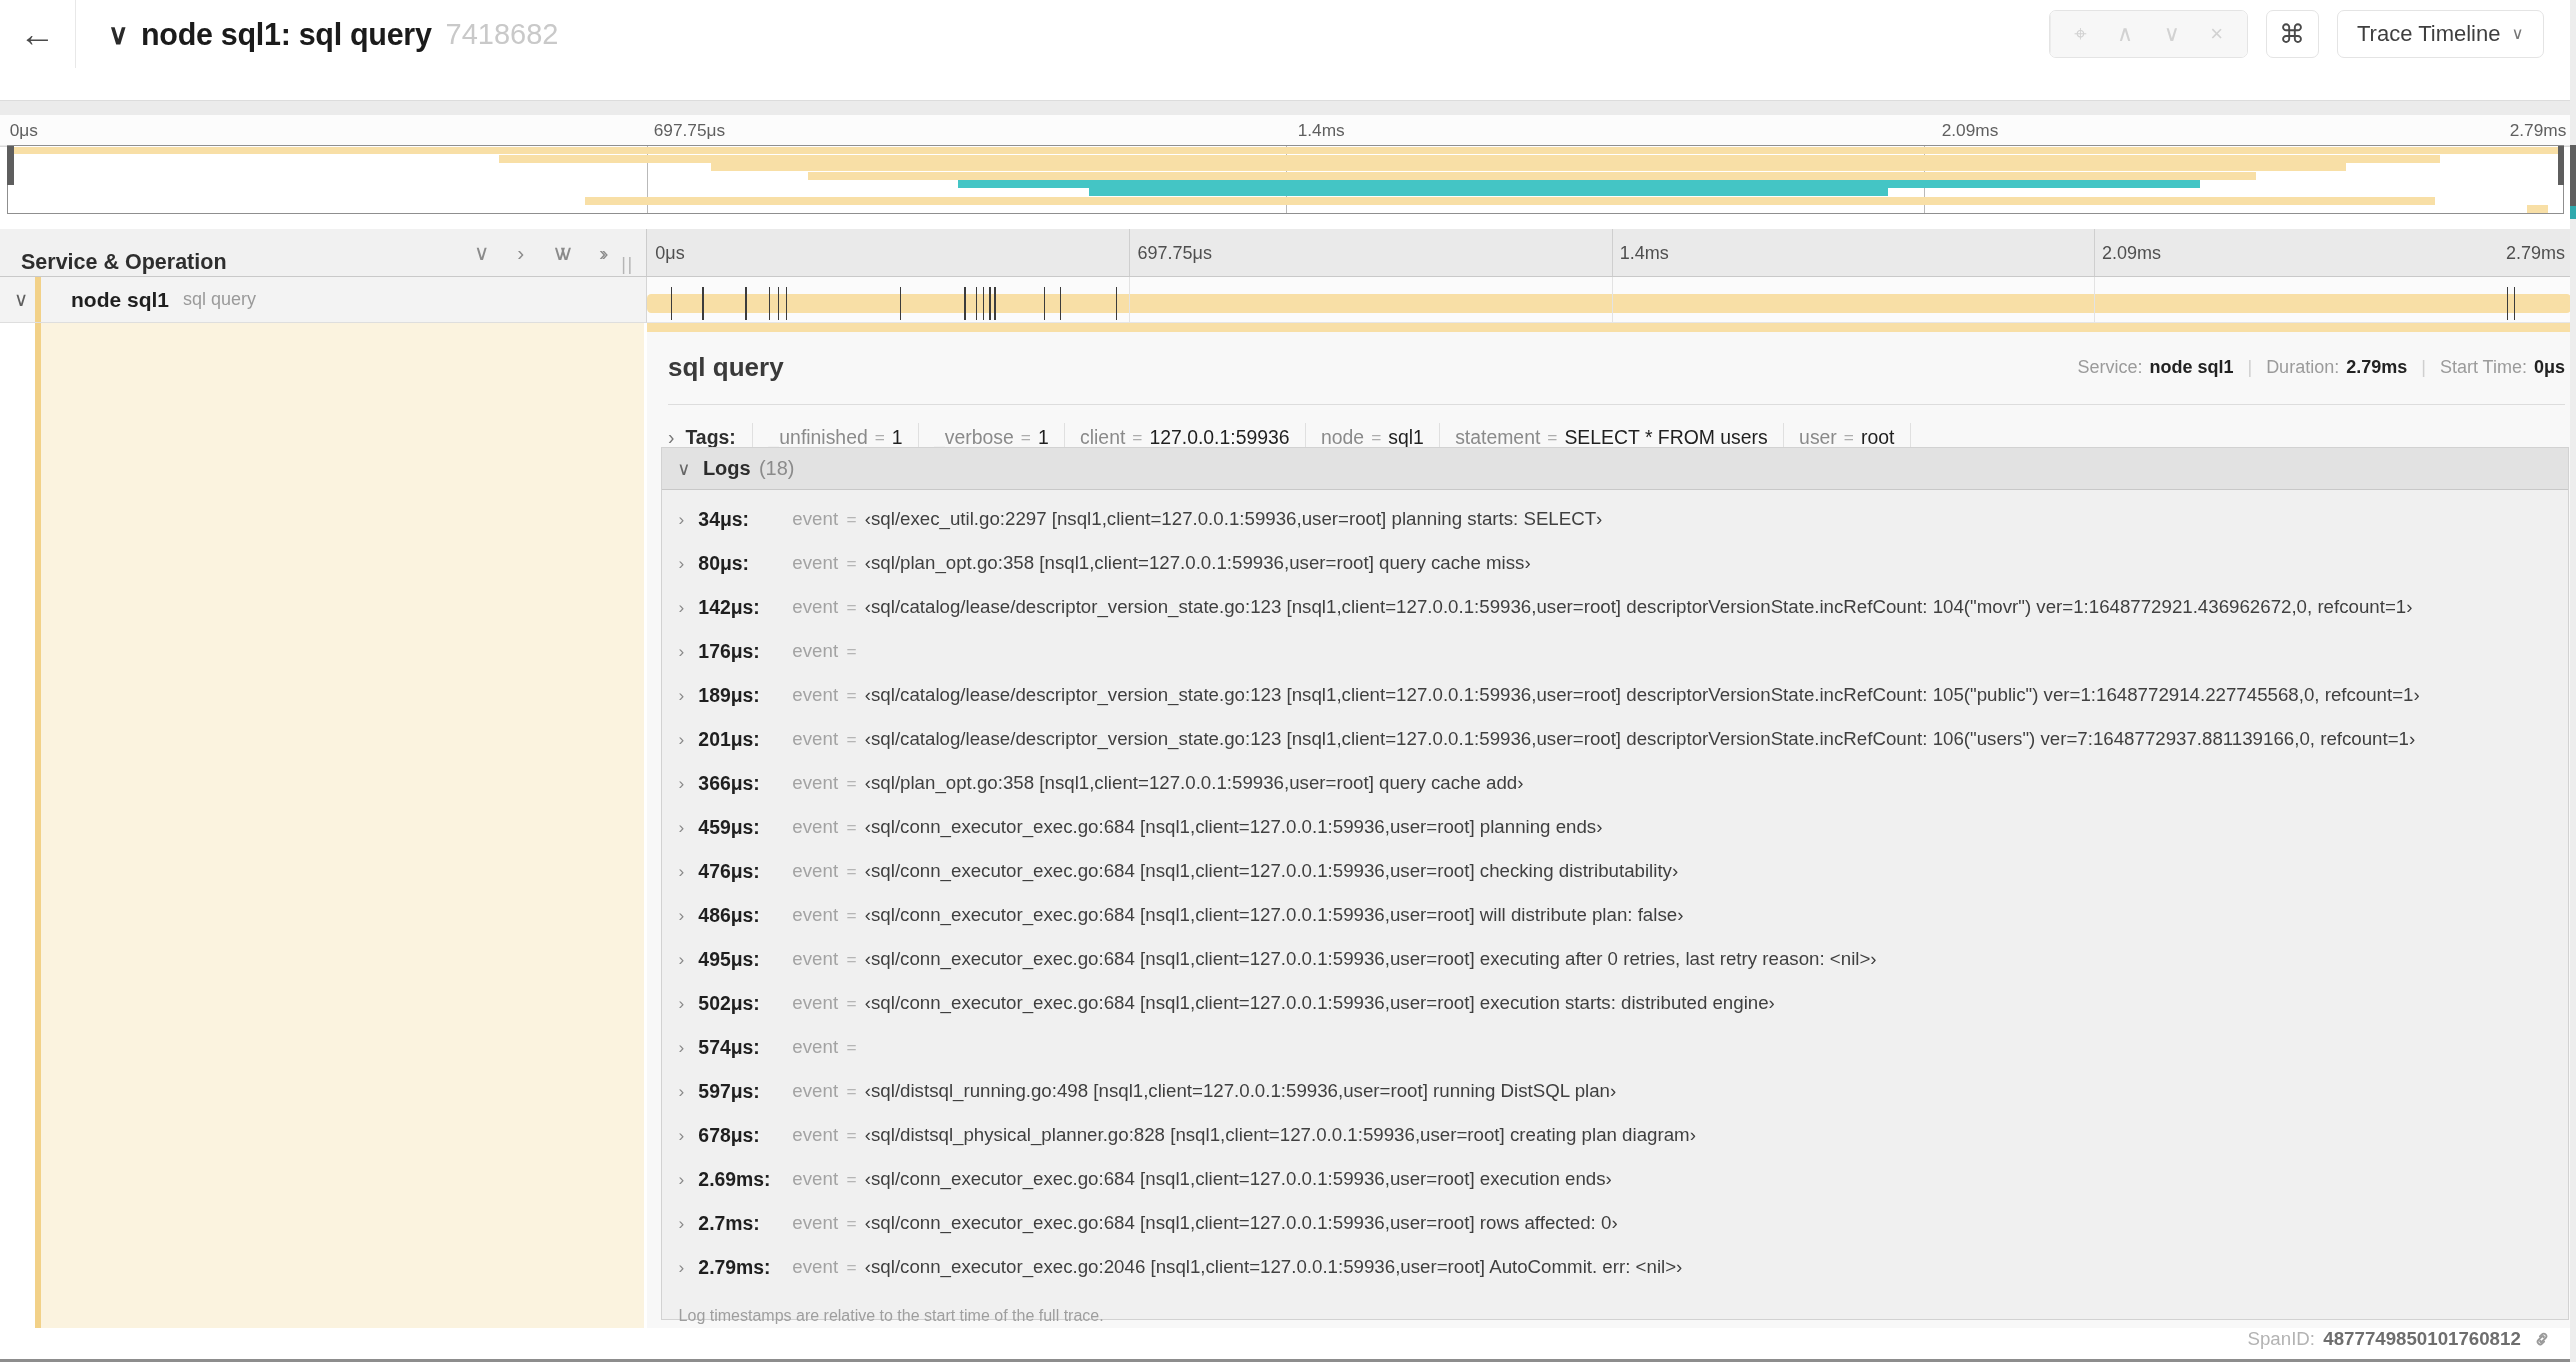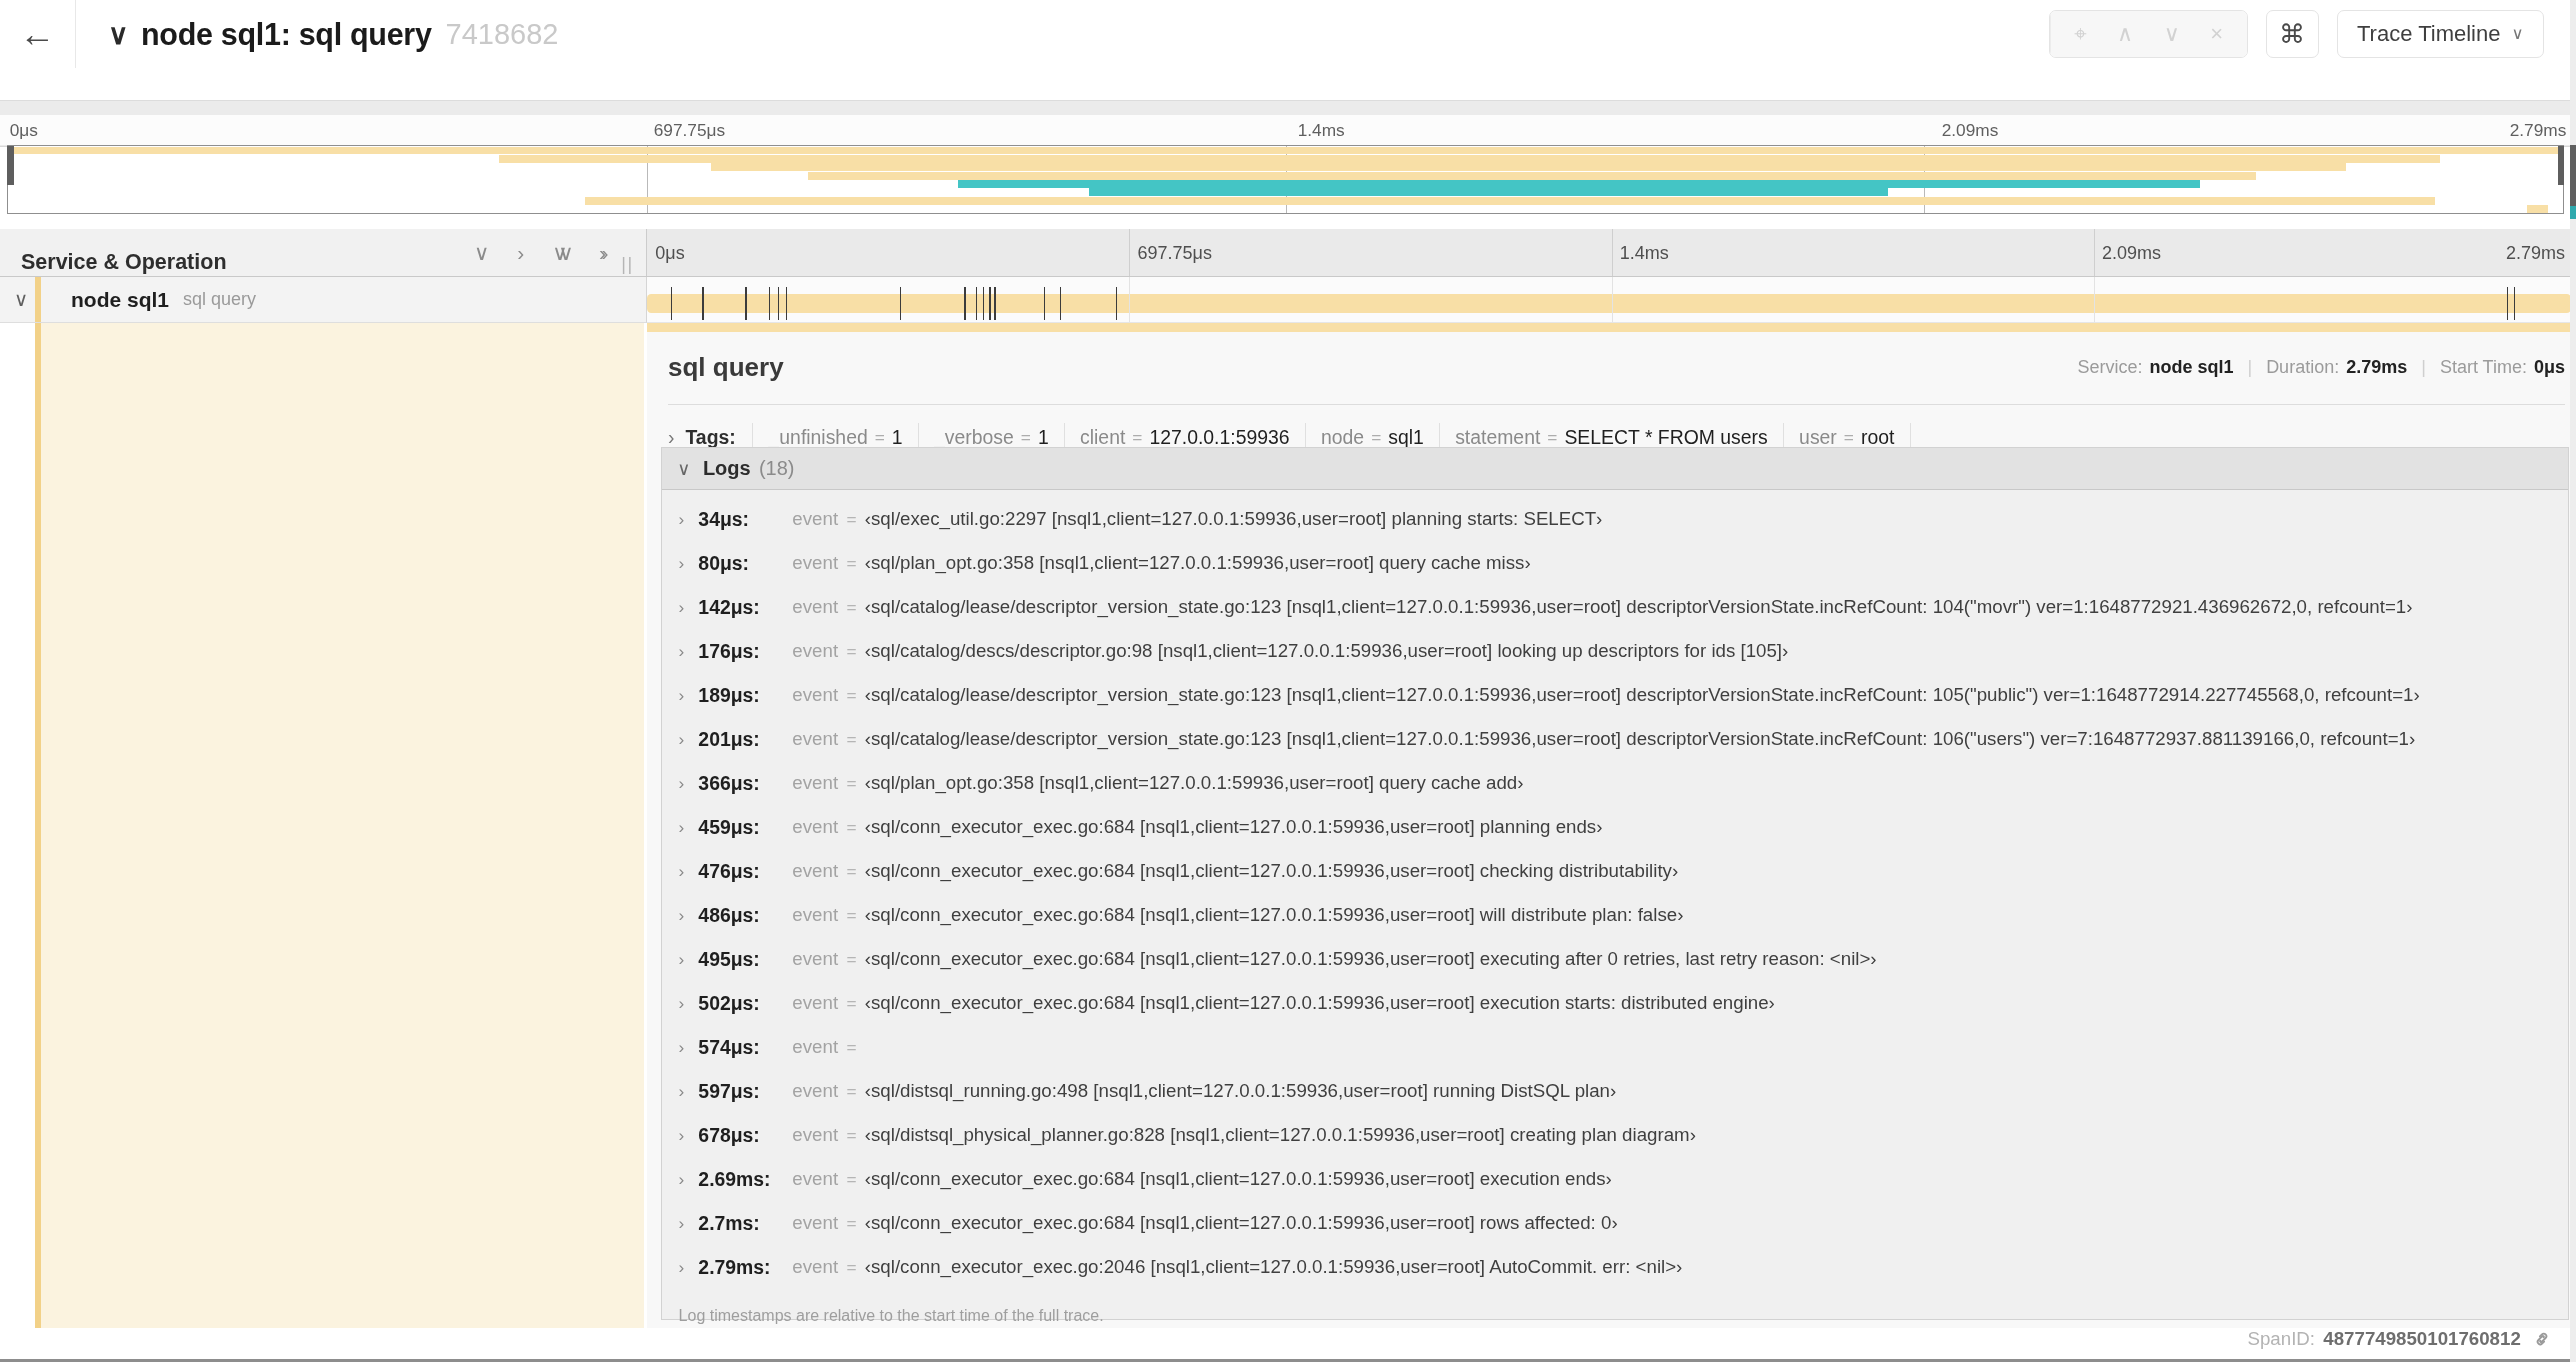--- a/index.html
+++ b/index.html
@@ -343,21 +343,20 @@
           <span class="log-time">142μs:</span>
           <span class="log-field">event</span>
           <span class="log-eq">=</span>
           <span class="log-val">‹sql/catalog/lease/descriptor_version_state.go:123 [nsql1,client=127.0.0.1:59936,user=root] descriptorVersionState.incRefCount: 104("movr") ver=1:1648772921.436962672,0, refcount=1›</span>
         </div>
         <div class="log-row">
           <span class="chev">›</span>
           <span class="log-time">176μs:</span>
           <span class="log-field">event</span>
           <span class="log-eq">=</span>
-          <span class="log-val">‹sql/catalog/descs/descriptor.go:98 [nsql1,client=127.0.0.1:59936,user=root] looking up descriptors for ids [105]›</span>
         </div>
         <div class="log-row">
           <span class="chev">›</span>
           <span class="log-time">189μs:</span>
           <span class="log-field">event</span>
           <span class="log-eq">=</span>
           <span class="log-val">‹sql/catalog/lease/descriptor_version_state.go:123 [nsql1,client=127.0.0.1:59936,user=root] descriptorVersionState.incRefCount: 105("public") ver=1:1648772914.227745568,0, refcount=1›</span>
         </div>
         <div class="log-row">
           <span class="chev">›</span>

